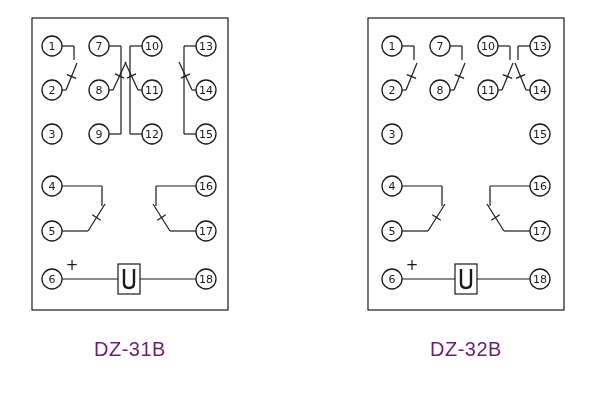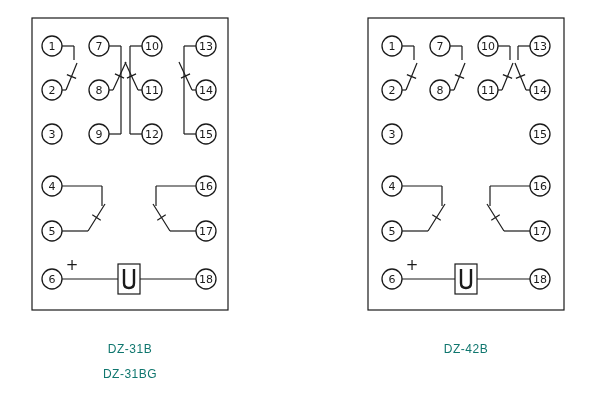--- a/index.html
+++ b/index.html
@@ -4,22 +4,22 @@
 <style>
   html,body{margin:0;padding:0;}
   body{
     width:600px;height:400px;background:#ffffff;position:relative;overflow:hidden;
     font-family:"Liberation Sans", sans-serif;
   }
   .stage{position:absolute;inset:0;}
   svg{position:absolute;left:0;top:0;}
   svg text{font-family:"DejaVu Sans", sans-serif;}
   .caption{
-    position:absolute;width:200px;text-align:center;color:#0f766e;
-    font-size:12px;letter-spacing:0.5px;line-height:25px;
+    position:absolute;width:200px;text-align:center;color:#701a75;
+    font-size:20px;letter-spacing:0.5px;line-height:25px;
   }
   #caption-left{left:30px;top:337px;}
   #caption-right{left:366px;top:337px;}
 </style>
 </head>
 <body>
 
 <div class="stage">
   <svg id="schematic" width="600" height="400" viewBox="0 0 600 400">
       <g>
@@ -234,19 +234,18 @@
         </g>
         <g>
           <circle cx="540" cy="279" r="10" fill="#ffffff" stroke="#1a1a1a" stroke-width="1.3"></circle>
           <text x="540" y="283" text-anchor="middle" font-size="11" fill="#1a1a1a">18</text>
         </g>
       </g>
     </svg>
 
   <div class="caption" id="caption-left">
     <div>DZ-31B</div>
-    <div>DZ-31BG</div>
   </div>
 
   <div class="caption" id="caption-right">
-    <div>DZ-42B</div>
+    <div>DZ-32B</div>
   </div>
 </div>
 
 </body></html>

